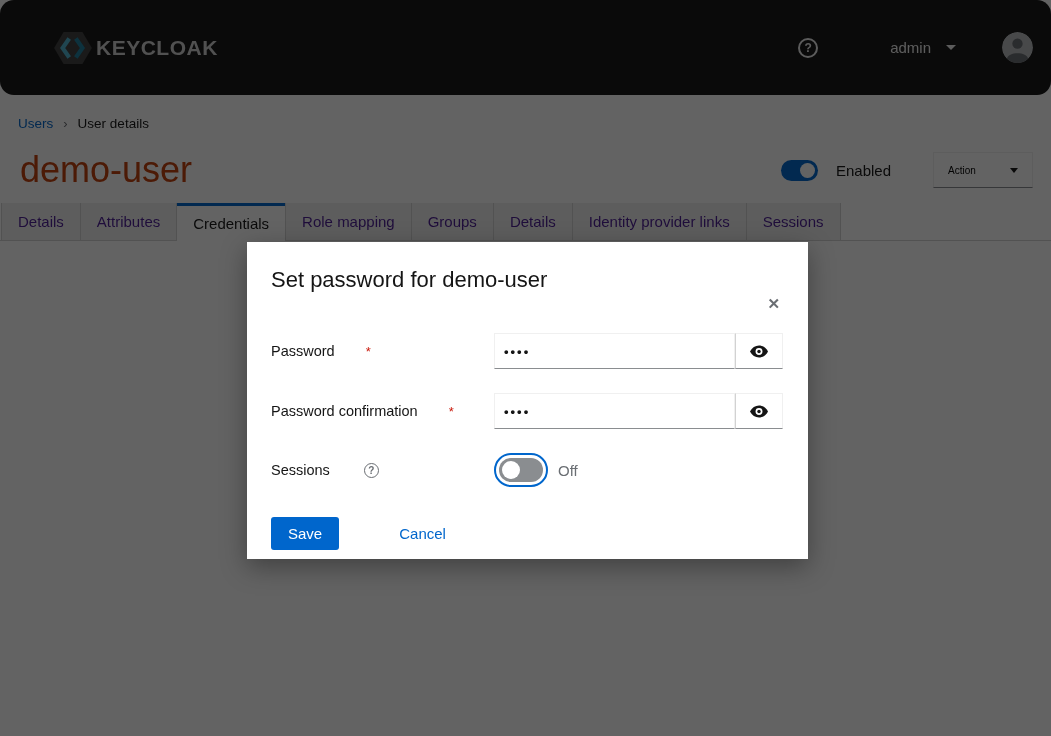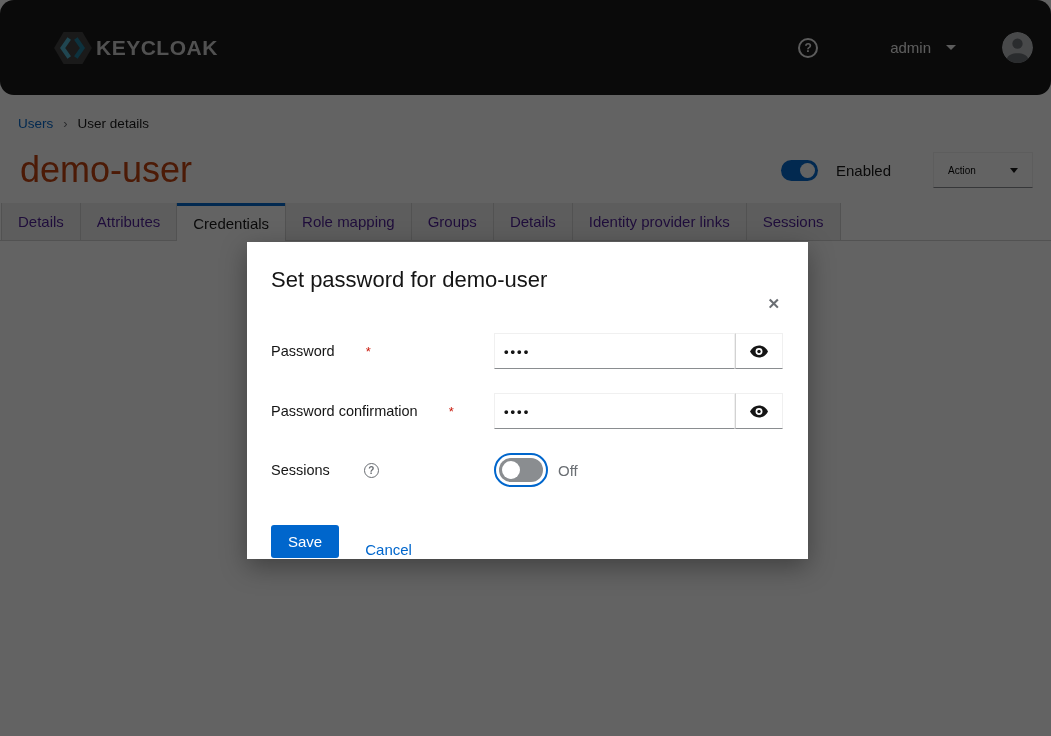--- a/index.html
+++ b/index.html
@@ -104,21 +104,21 @@
     margin-left:8px; cursor:pointer; font-weight:700;
   }
   .toggle-ring {
     border:2px solid #0066cc; border-radius:20px; padding:3px; display:inline-flex;
     background:#fff; cursor:pointer;
   }
   .toggle-off { width:44px; height:24px; background:#8a8d90; border-radius:12px; position:relative; }
   .toggle-off .knob { width:18px; height:18px; border-radius:50%; background:#fff; position:absolute; left:3px; top:3px; }
   .off-label { color:#6a6e73; font-size:15px; margin-left:10px; }
 
-  .modal-footer { display:flex; align-items:flex-end; margin-top:38px; }
+  .modal-footer { display:flex; align-items:center; margin-top:30px;gap:34px; }
   .save-btn {
     background:#0066cc; color:#fff; border:none; border-radius:3px; font-size:15px;
     padding:8px 17px; cursor:pointer; font-family:"Liberation Sans", sans-serif;
   }
   .cancel-link { color:#0066cc; font-size:15px; margin-left:26px; text-decoration:none; cursor:pointer; }
 </style>
 </head>
 <body>
 
 <div>

